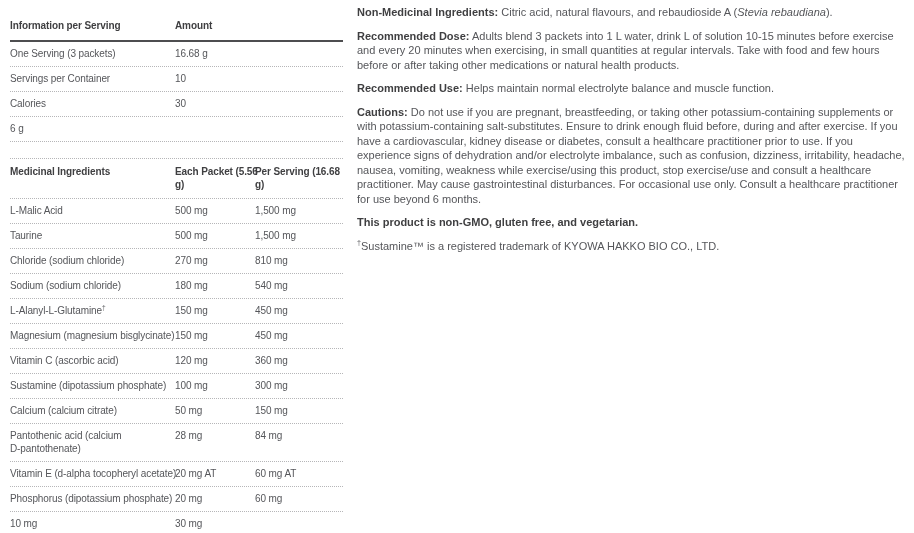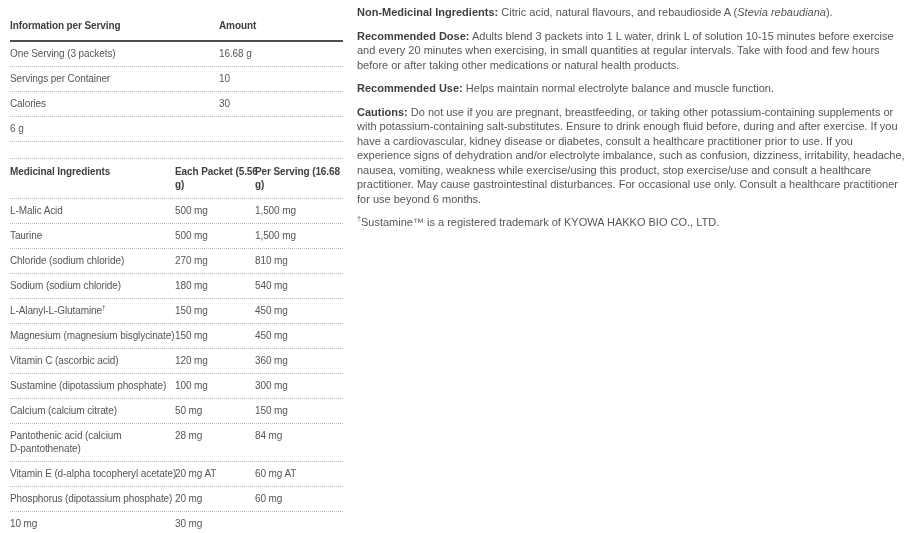--- a/index.html
+++ b/index.html
@@ -3,21 +3,21 @@
 <meta charset="utf-8">
 <style>
   html,body{margin:0;padding:0;}
   body{
     width:914px;height:533px;position:relative;background:#ffffff;
     font-family:"Liberation Sans",sans-serif;color:#55565a;overflow:hidden;
   }
   .left-col{position:absolute;left:10px;top:16px;width:333px;}
   .tbl{font-size:10px;line-height:13px;letter-spacing:-0.1px;}
   .t-header,.t-row{display:grid;}
-  .t1 .t-header,.t1 .t-row{grid-template-columns:165px auto;gap:44px;}
+  .t1 .t-header,.t1 .t-row{grid-template-columns:165px auto;}
   .t2 .t-header,.t2 .t-row{grid-template-columns:165px 80px auto;}
   .t-header{font-weight:700;color:#3f3f41;}
   .t1 .t-header{padding:3px 0 8px;border-bottom:2px solid #4e4e50;}
   .t2{margin-top:16px;border-top:1px dotted #b6b6b8;}
   .t2 .t-header{padding:6px 0 7px;border-bottom:1px dotted #b6b6b8;}
   .t-row{padding:5px 0 6px;border-bottom:1px dotted #b6b6b8;}
   .cell{white-space:pre;padding-right:4px;overflow:visible;}
   sup{font-size:65%;line-height:0;}
   .right-col{position:absolute;left:357px;top:5px;width:552px;
     font-size:11px;line-height:14.5px;}
@@ -125,14 +125,15 @@
         <div class="cell">30 mg</div>
       </div>
     </div>
 </div>
 
 <div class="right-col">
     <p class="para"><span class="b">Non-Medicinal Ingredients:</span><span class="n"> Citric acid, natural flavours, and rebaudioside A (</span><span class="i">Stevia rebaudiana</span><span class="n">).</span></p>
     <p class="para"><span class="b">Recommended Dose:</span><span class="n"> Adults blend 3 packets into 1 L water, drink L of solution 10-15 minutes before exercise and every 20 minutes when exercising, in small quantities at regular intervals. Take with food and few hours before or after taking other medications or natural health products.</span></p>
     <p class="para"><span class="b">Recommended Use:</span><span class="n"> Helps maintain normal electrolyte balance and muscle function.</span></p>
     <p class="para"><span class="b">Cautions:</span><span class="n"> Do not use if you are pregnant, breastfeeding, or taking other potassium-containing supplements or with potassium-containing salt-substitutes. Ensure to drink enough fluid before, during and after exercise. If you have a cardiovascular, kidney disease or diabetes, consult a healthcare practitioner prior to use. If you experience signs of dehydration and/or electrolyte imbalance, such as confusion, dizziness, irritability, headache, nausea, vomiting, weakness while exercise/using this product, stop exercise/use and consult a healthcare practitioner. May cause gastrointestinal disturbances. For occasional use only. Consult a healthcare practitioner for use beyond 6 months.</span></p>
+    <p class="para"><span class="b">This product is non-GMO, gluten free, and vegetarian.</span></p>
     <p class="para"><sup>†</sup><span class="n">Sustamine™ is a registered trademark of KYOWA HAKKO BIO CO., LTD.</span></p>
   </div>
 
 </body></html>

